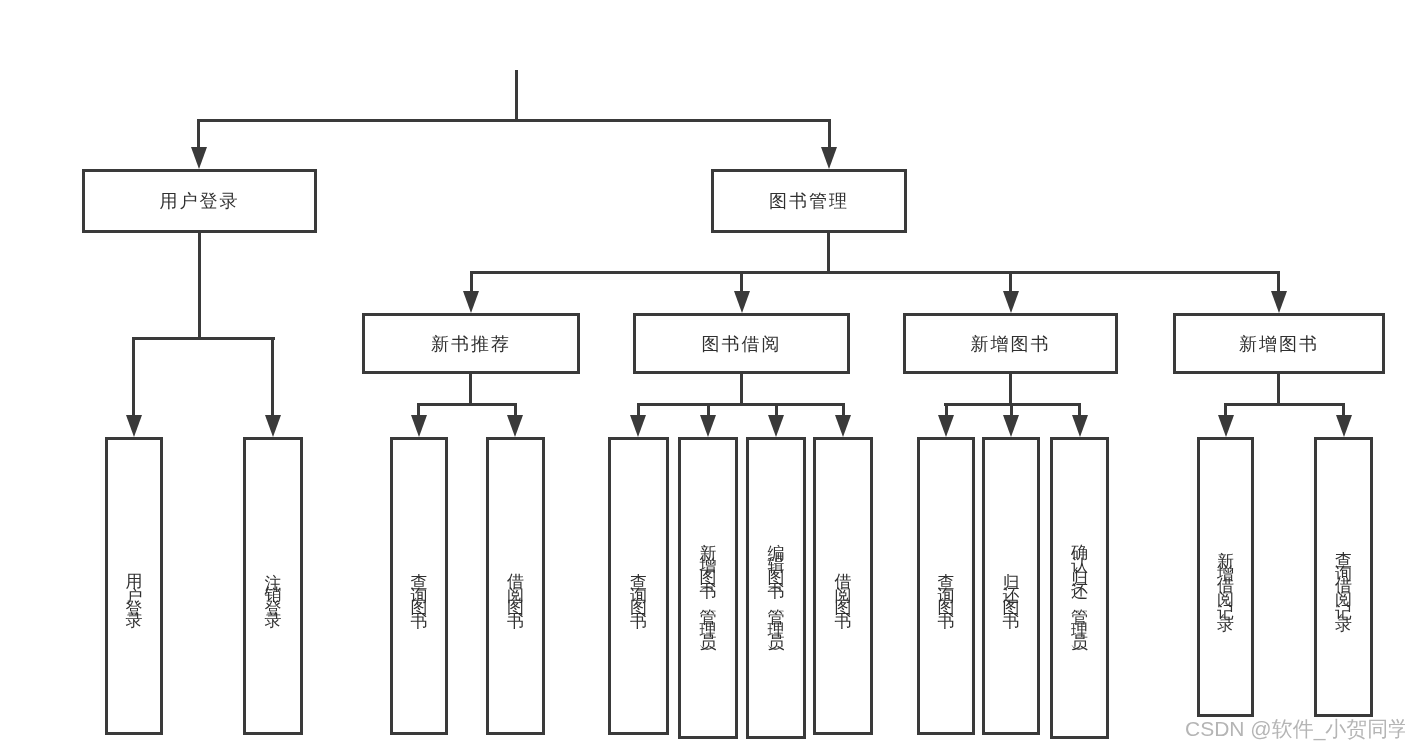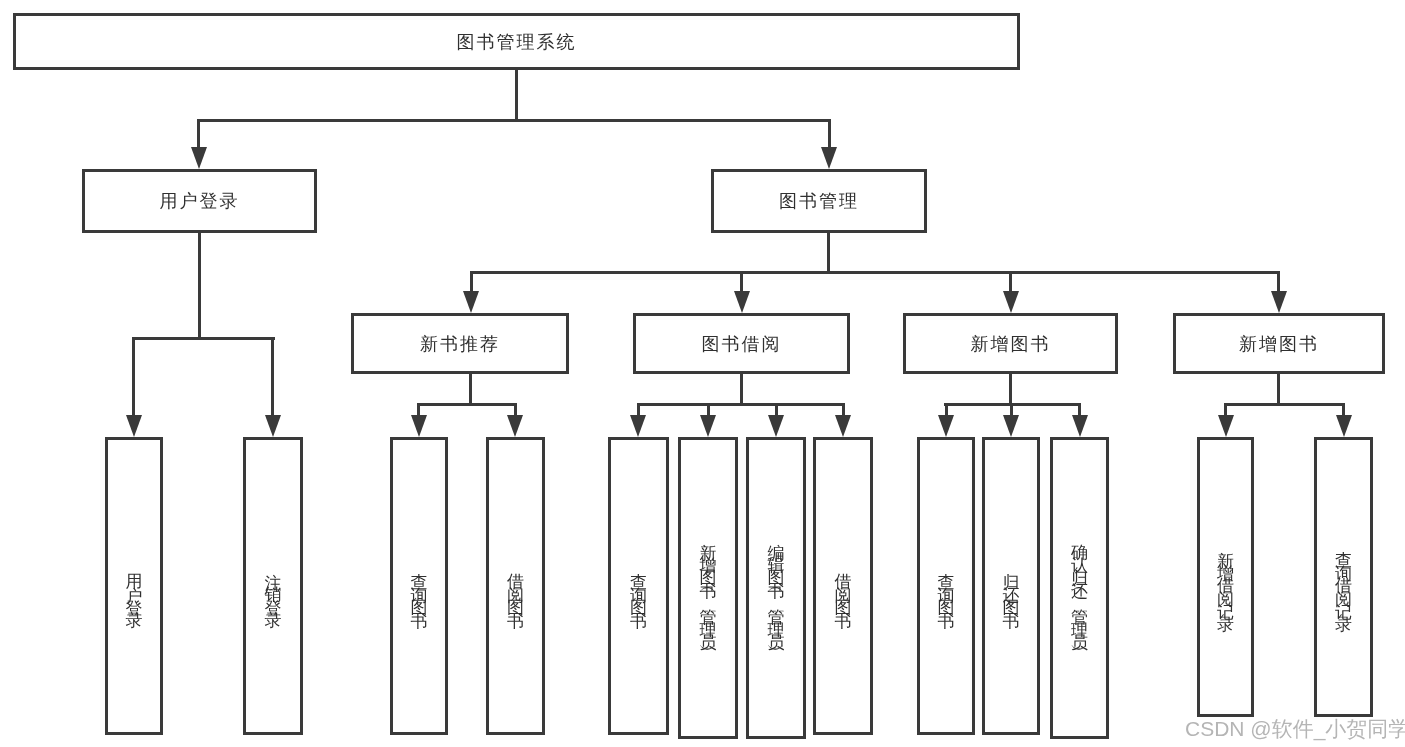--- a/index.html
+++ b/index.html
@@ -40,35 +40,32 @@
     color:var(--watermark,#b5b5b5);
     white-space:nowrap;
     z-index:5;
   }
 </style>
 </head>
 <body>
 
 <div class="canvas">
 
-  <div class="box hbox" style="left:13px;top:13px;width:1007px;height:57px;">
-    <span class="label">图书管理系统</span>
-  </div>
 
   <div class="vline" style="left:515px;top:70px;height:49px;"></div>
   <div class="hline" style="left:198px;top:119px;width:633px;"></div>
   <div class="vline" style="left:197px;top:119px;height:31px;"></div>
   <div class="arrow" style="left:191px;top:147px;"></div>
   <div class="vline" style="left:828px;top:119px;height:31px;"></div>
   <div class="arrow" style="left:821px;top:147px;"></div>
 
   <div class="box hbox" style="left:82px;top:169px;width:235px;height:64px;">
     <span class="label">用户登录</span>
   </div>
-  <div class="box hbox" style="left:711px;top:169px;width:216px;height:64px;">
+  <div class="box hbox" style="left:711px;top:169px;width:196px;height:64px;">
     <span class="label">图书管理</span>
   </div>
 
   <div class="vline" style="left:198px;top:233px;height:104px;"></div>
   <div class="hline" style="left:133px;top:337px;width:142px;"></div>
   <div class="vline" style="left:132px;top:337px;height:81px;"></div>
   <div class="arrow" style="left:126px;top:415px;"></div>
   <div class="vline" style="left:271px;top:337px;height:81px;"></div>
   <div class="arrow" style="left:265px;top:415px;"></div>
 
@@ -76,21 +73,21 @@
   <div class="hline" style="left:470px;top:271px;width:810px;"></div>
   <div class="vline" style="left:470px;top:271px;height:23px;"></div>
   <div class="arrow" style="left:463px;top:291px;"></div>
   <div class="vline" style="left:740px;top:271px;height:23px;"></div>
   <div class="arrow" style="left:734px;top:291px;"></div>
   <div class="vline" style="left:1009px;top:271px;height:23px;"></div>
   <div class="arrow" style="left:1003px;top:291px;"></div>
   <div class="vline" style="left:1277px;top:271px;height:23px;"></div>
   <div class="arrow" style="left:1271px;top:291px;"></div>
 
-  <div class="box hbox" style="left:351px;top:313px;width:218px;height:61px;">
+  <div class="box hbox" style="left:362px;top:313px;width:218px;height:61px;">
     <span class="label">新书推荐</span>
   </div>
   <div class="box hbox" style="left:633px;top:313px;width:217px;height:61px;align-items:center;">
     <span class="label">图书借阅</span>
   </div>
   <div class="box hbox" style="left:903px;top:313px;width:215px;height:61px;">
     <span class="label">新增图书</span>
   </div>
   <div class="box hbox" style="left:1173px;top:313px;width:212px;height:61px;">
     <span class="label">新增图书</span>

